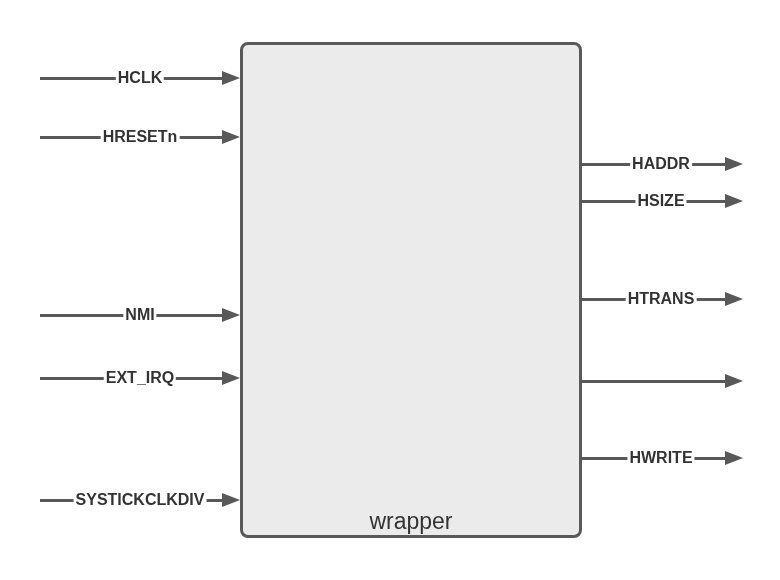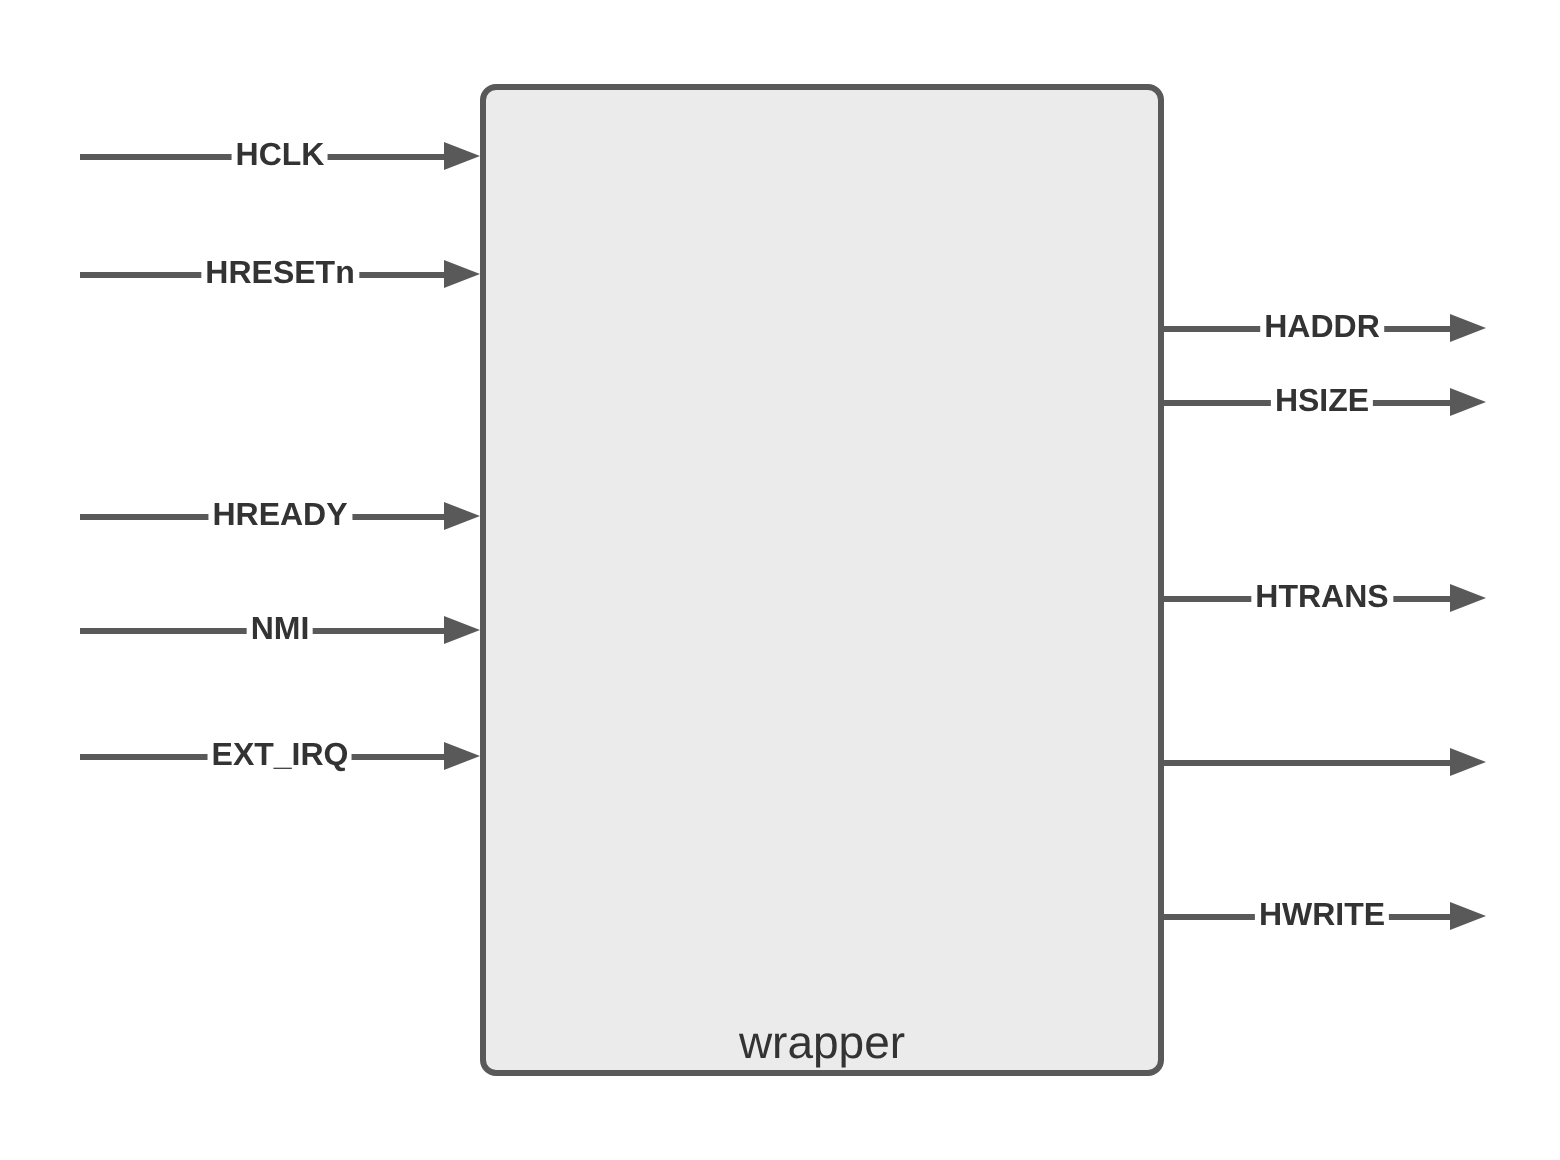--- a/index.html
+++ b/index.html
@@ -97,34 +97,34 @@
   <div class="signal input in-0">
     <span class="wire"></span>
     <span class="arrowhead"></span>
     <span class="signal-label">HCLK</span>
   </div>
   <div class="signal input in-1">
     <span class="wire"></span>
     <span class="arrowhead"></span>
     <span class="signal-label">HRESETn</span>
   </div>
-  <div class="signal input in-3">
-    <span class="wire"></span>
-    <span class="arrowhead"></span>
-    <span class="signal-label">HREADY</span>
-  </div>
   <div class="signal input in-4">
     <span class="wire"></span>
     <span class="arrowhead"></span>
     <span class="signal-label">NMI</span>
   </div>
   <div class="signal input in-5">
     <span class="wire"></span>
     <span class="arrowhead"></span>
     <span class="signal-label">EXT_IRQ</span>
+  </div>
+  <div class="signal input in-7">
+    <span class="wire"></span>
+    <span class="arrowhead"></span>
+    <span class="signal-label">SYSTICKCLKDIV</span>
   </div>
 
   <div class="signal output out-0">
     <span class="wire"></span>
     <span class="arrowhead"></span>
     <span class="signal-label">HADDR</span>
   </div>
   <div class="signal output out-1">
     <span class="wire"></span>
     <span class="arrowhead"></span>

